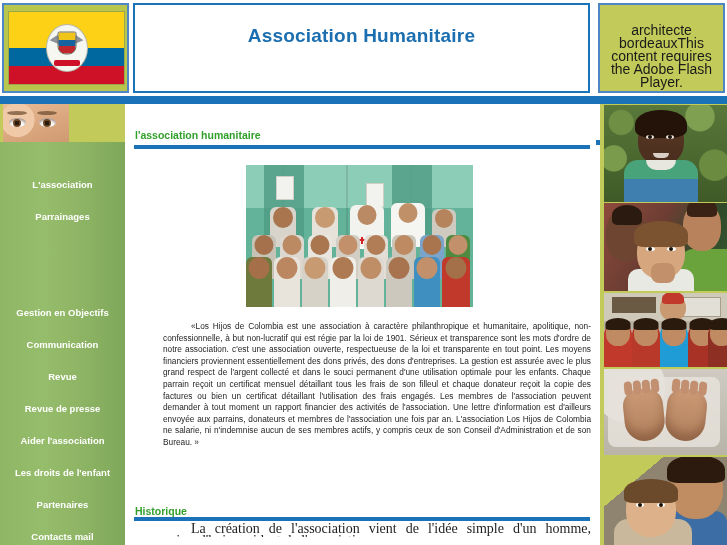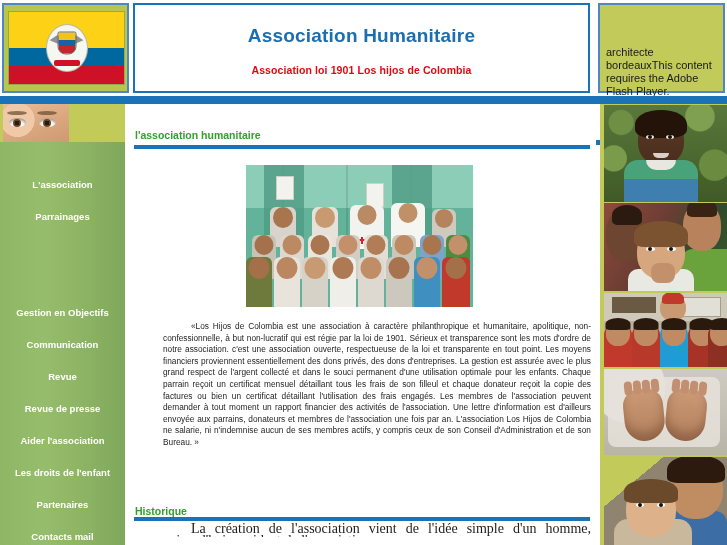--- a/index.html
+++ b/index.html
@@ -32,22 +32,22 @@
   #coat .ribbon{position:absolute;left:50%;bottom:5px;transform:translateX(-50%);
         width:26px;height:6px;background:#ce1126;border-radius:2px;}
 
   #title-box{left:133px;top:3px;width:457px;height:90px;}
   #title-main{position:absolute;left:0;right:0;top:20px;text-align:center;
         font-size:19px;font-weight:bold;color:#1b6fb0;letter-spacing:.2px;}
   #title-sub{position:absolute;left:0;right:0;top:59px;text-align:center;
         font-size:10.5px;font-weight:bold;color:#dd0a12;letter-spacing:.1px;}
 
   #flash-box{left:598px;top:3px;width:127px;height:90px;background:#c2cb59;border:2px solid #4f86c6;}
-  #flash-txt{position:absolute;left:6px;right:6px;top:41px;
-        font-size:11px;line-height:13px;color:#1a1a1a;}
+  #flash-txt{position:absolute;left:6px;right:6px;top:19px;text-align:center;
+        font-size:14px;line-height:13px;color:#1a1a1a;}
 
   #hdr-rule{position:absolute;left:0;top:96px;width:727px;height:8px;background:#1a72b8;}
 
   
   #sidebar{position:absolute;left:0;top:104px;width:125px;height:441px;
            background:linear-gradient(90deg,#8fb664 0%,#96bd6b 35%,#8cb263 70%,#7fa85a 100%);}
   #eyes{position:absolute;left:0;top:0;width:125px;height:38px;background:#c2cb59;overflow:hidden;}
   #eyes .photo{position:absolute;left:3px;top:0;width:66px;height:38px;overflow:hidden;
         background:radial-gradient(ellipse at 30% 55%,#e8b894 0 45%,#d9a07c 46% 100%);}
   #eyes .photo .skin{position:absolute;inset:0;background:
@@ -201,21 +201,20 @@
         <div id="coat">
           <div class="wings"></div>
           <div class="shield"></div>
           <div class="ribbon"></div>
         </div>
       </div>
     </div>
 
     <div id="title-box" class="hdr-box">
       <div id="title-main">Association Humanitaire</div>
-      <div id="title-sub">Association loi 1901 Los hijos de Colombia</div>
     </div>
 
     <div id="flash-box" class="hdr-box">
       <div id="flash-txt">architecte bordeauxThis content requires the Adobe Flash Player.</div>
     </div>
   </div>
 
   <div id="hdr-rule"></div>
 
   <div id="sidebar">

